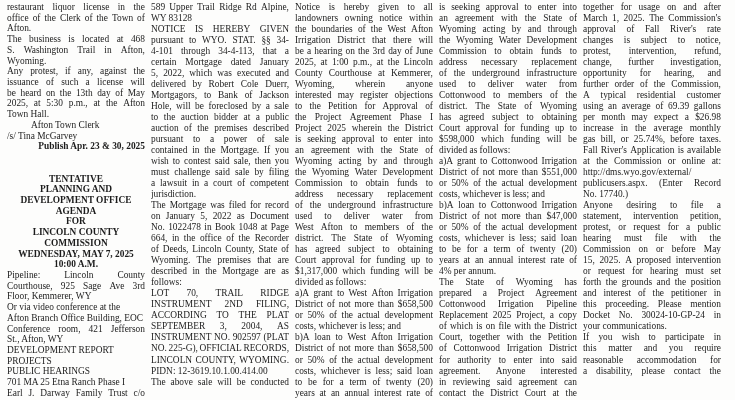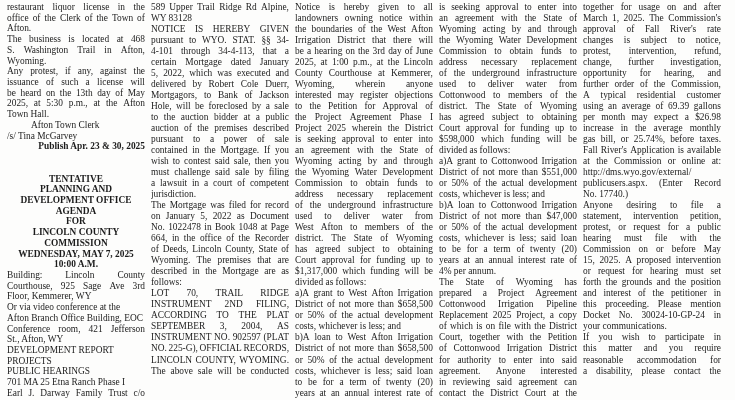--- a/index.html
+++ b/index.html
@@ -125,21 +125,21 @@
       <div class="line c">TENTATIVE</div>
       <div class="line c">PLANNING AND</div>
       <div class="line c">DEVELOPMENT OFFICE</div>
       <div class="line c">AGENDA</div>
       <div class="line c">FOR</div>
       <div class="line c">LINCOLN COUNTY</div>
       <div class="line c">COMMISSION</div>
       <div class="line c">WEDNESDAY, MAY 7, 2025</div>
       <div class="line c">10:00 A.M.</div>
       <div class="line j">
-        <span>Building:</span>
+        <span>Pipeline:</span>
         <span>Lincoln</span>
         <span>County</span>
       </div>
       <div class="line j">
         <span>Courthouse,</span>
         <span>925</span>
         <span>Sage</span>
         <span>Ave</span>
         <span>3rd</span>
       </div>
@@ -384,20 +384,21 @@
         <span>NO.</span>
         <span>225-G),</span>
         <span>OFFICIAL</span>
         <span>RECORDS,</span>
       </div>
       <div class="line j">
         <span>LINCOLN</span>
         <span>COUNTY,</span>
         <span>WYOMING.</span>
       </div>
+      <div class="line l">PIDN: 12-3619.10.1.00.414.00</div>
       <div class="line j">
         <span>The</span>
         <span>above</span>
         <span>sale</span>
         <span>will</span>
         <span>be</span>
         <span>conducted</span>
       </div>
     </div>
     <div class="col">

